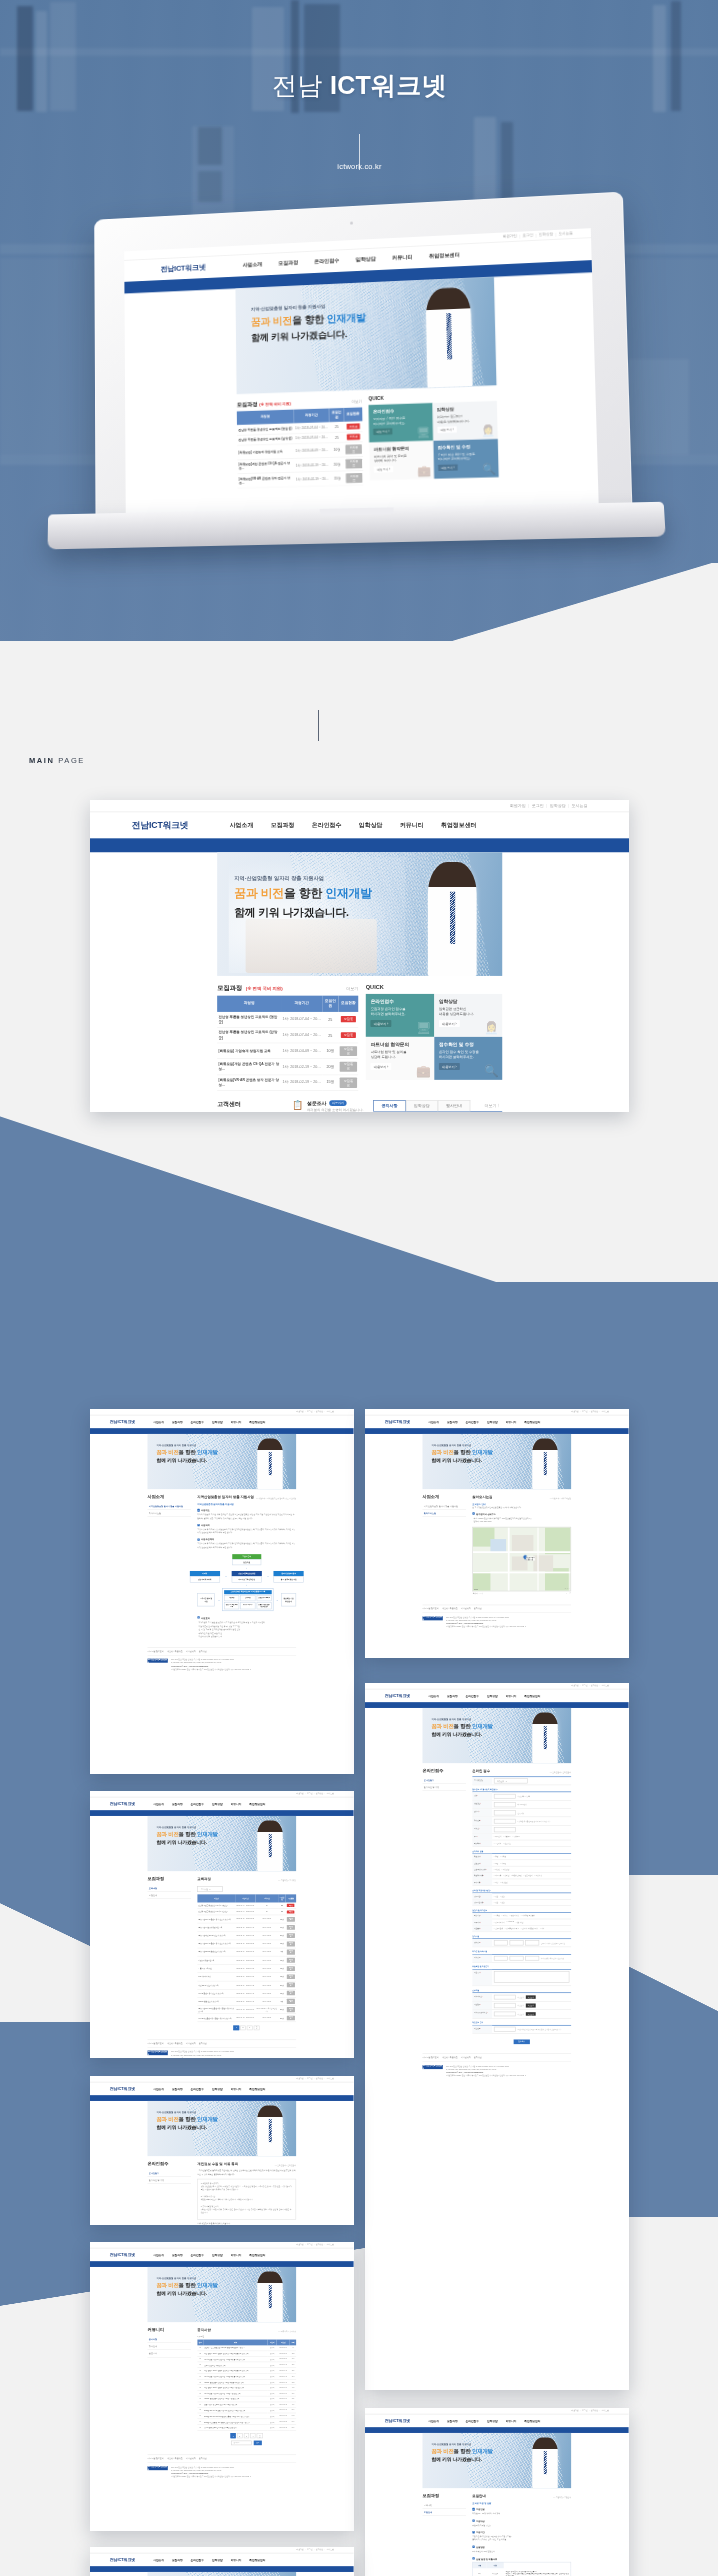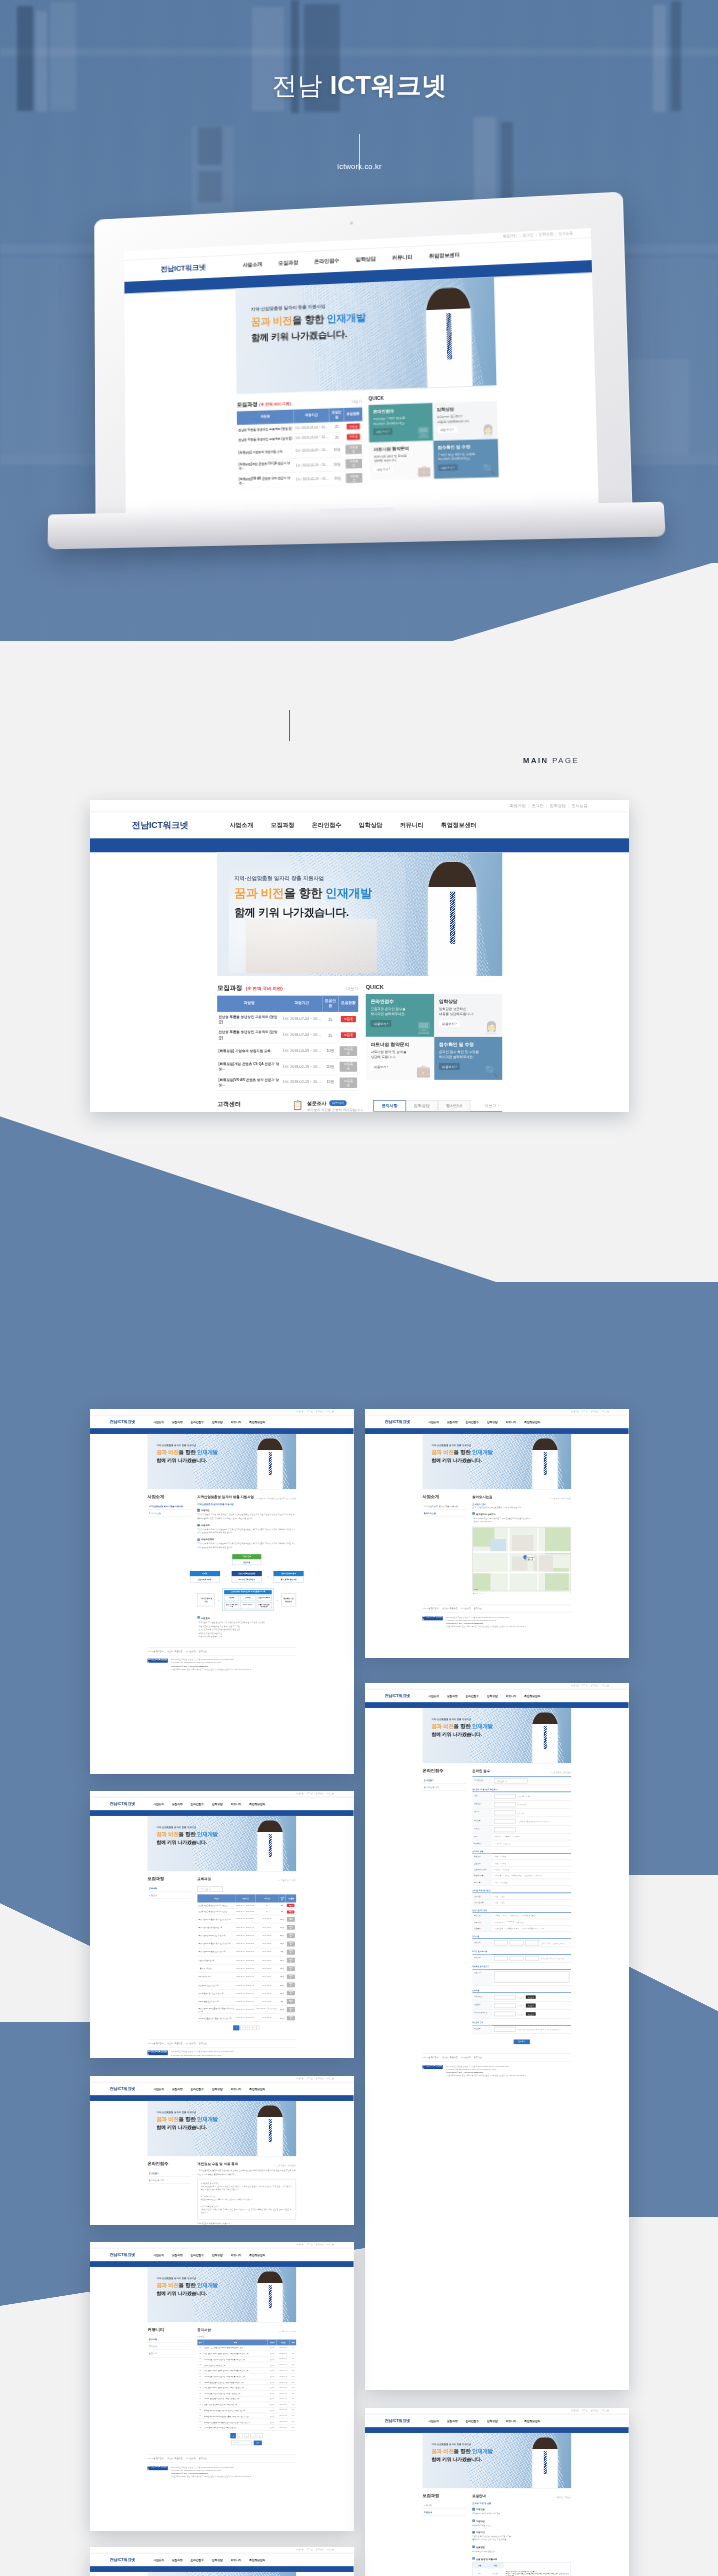--- a/index.html
+++ b/index.html
@@ -3,21 +3,21 @@
 <meta charset="utf-8">
 <title>전남 ICT워크넷 — Portfolio</title>
 <style>
   * { box-sizing: border-box; margin:0; padding:0; }
   html,body { background:#fff; }
   body {
     font-family:"Liberation Sans","DejaVu Sans",sans-serif;
     width:719px; height:2576px; position:relative; overflow:hidden;
     -webkit-font-smoothing:antialiased;
   }
-  .stage { position:absolute; inset:0; width:719px; height:2576px; overflow:hidden; }
+  .stage { position:absolute; inset:0; width:719px; height:2576px; overflow:hidden;padding-left:29px; }
 
   
   .bg-hero {
     position:absolute; left:0; top:0; width:719px; height:644px;
     background:
       linear-gradient(180deg, rgba(88,122,162,.92), rgba(98,129,168,.93)),
       repeating-linear-gradient(92deg,#5d7ea8 0px,#6b8bb2 23px,#5a7da9 43px,#708fb6 66px,#5b7ea8 90px);
     overflow:hidden;
   }
   .shelf { position:absolute; background:rgba(255,255,255,.055); filter:blur(1.8px); }
@@ -96,21 +96,21 @@
     position:absolute; left:18px; top:307px; width:617px; height:35px;
     background:linear-gradient(180deg,#f5f5f7,#d9d9de 60%,#c5c5cc);
     border-radius:4.8px 4.8px 8.4px 8.4px;
     box-shadow:0 13px 24px rgba(20,36,58,.30);
     transform:perspective(839px) rotateX(6deg) rotateZ(-1.2deg);
   }
   .lt-notch { position:absolute; left:50%; top:0; margin-left:-37px; width:74px; height:6.6px;
               background:#ededf1; border-radius:0 0 4.8px 4.8px; }
 
   
-  .sec-label { position:absolute; width:579px; text-align:right; }
+  .sec-label { position:absolute; width:579px; text-align:left; }
   .sec-label .bar { display:block; width:0.6px; height:31px; margin:0 auto 13px; }
   .sec-label .txt { font-size:7.5px; letter-spacing:1.6px; }
   .sec-label .txt b { font-weight:700; }
   .sec-dark .bar { background:#5c6676; }
   .sec-dark .txt { color:#3d4654; }
   .sec-dark .txt b { color:#2c3542; }
   .sec-light .bar { background:#fff; }
   .sec-light .txt { color:#fff; }
 
   

